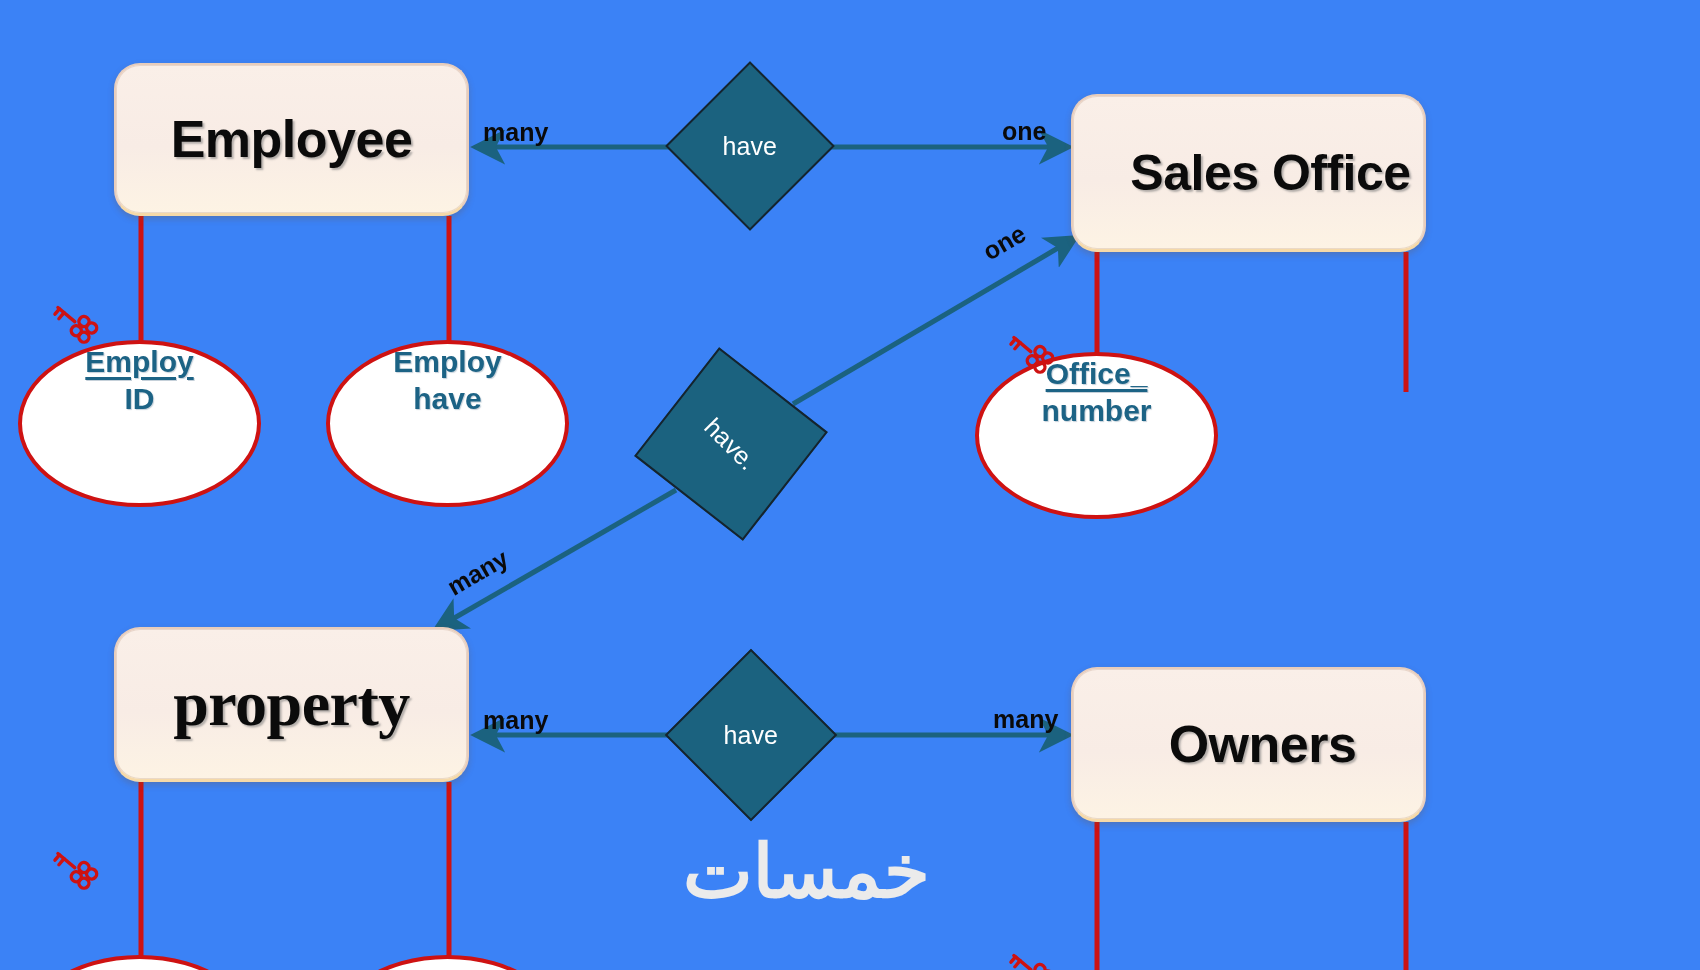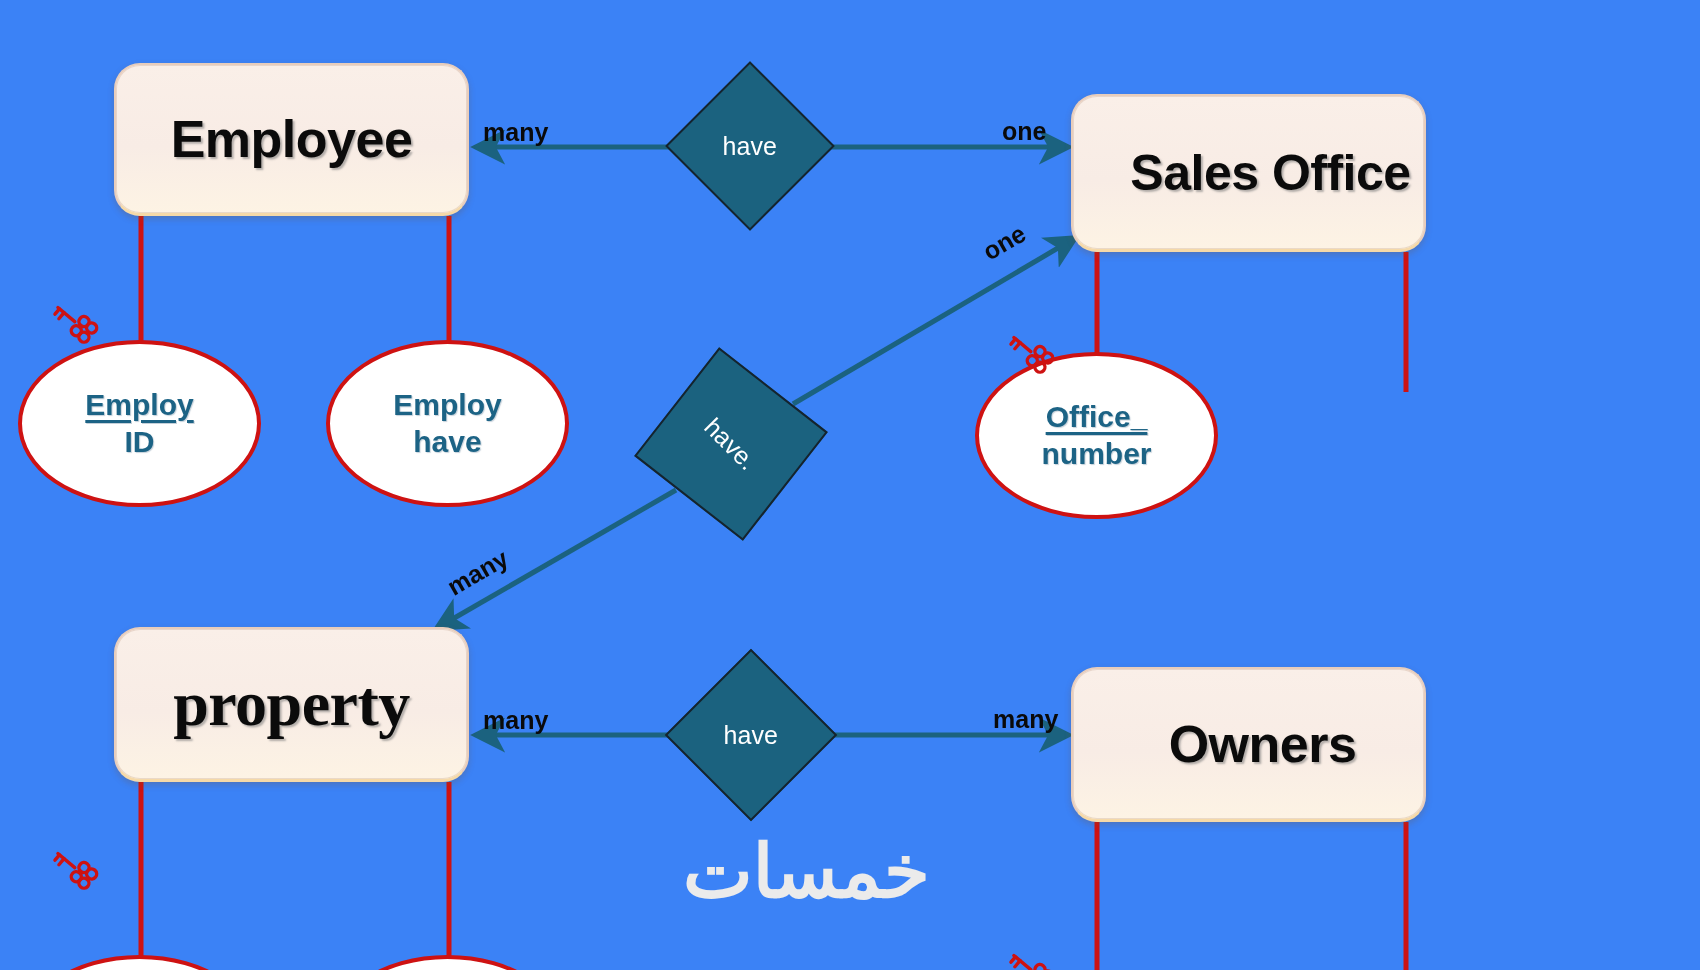--- a/index.html
+++ b/index.html
@@ -69,21 +69,21 @@
   
   .attr {
     position: absolute;
     box-sizing: border-box;
     background: #ffffff;
     border: 4px solid #ce1212;
     border-radius: 50%;
     display: flex;
     flex-direction: column;
     align-items: center;
-    justify-content: center;
+    justify-content: flex-start;
     z-index: 6;
   }
   .attr-text {
     color: #1c6385;
     font-weight: bold;
     font-size: 30px;
     line-height: 1.22;
     text-align: center;
     text-shadow: 1px 1px 1px rgba(150, 170, 185, 0.55);
     white-space: nowrap;

